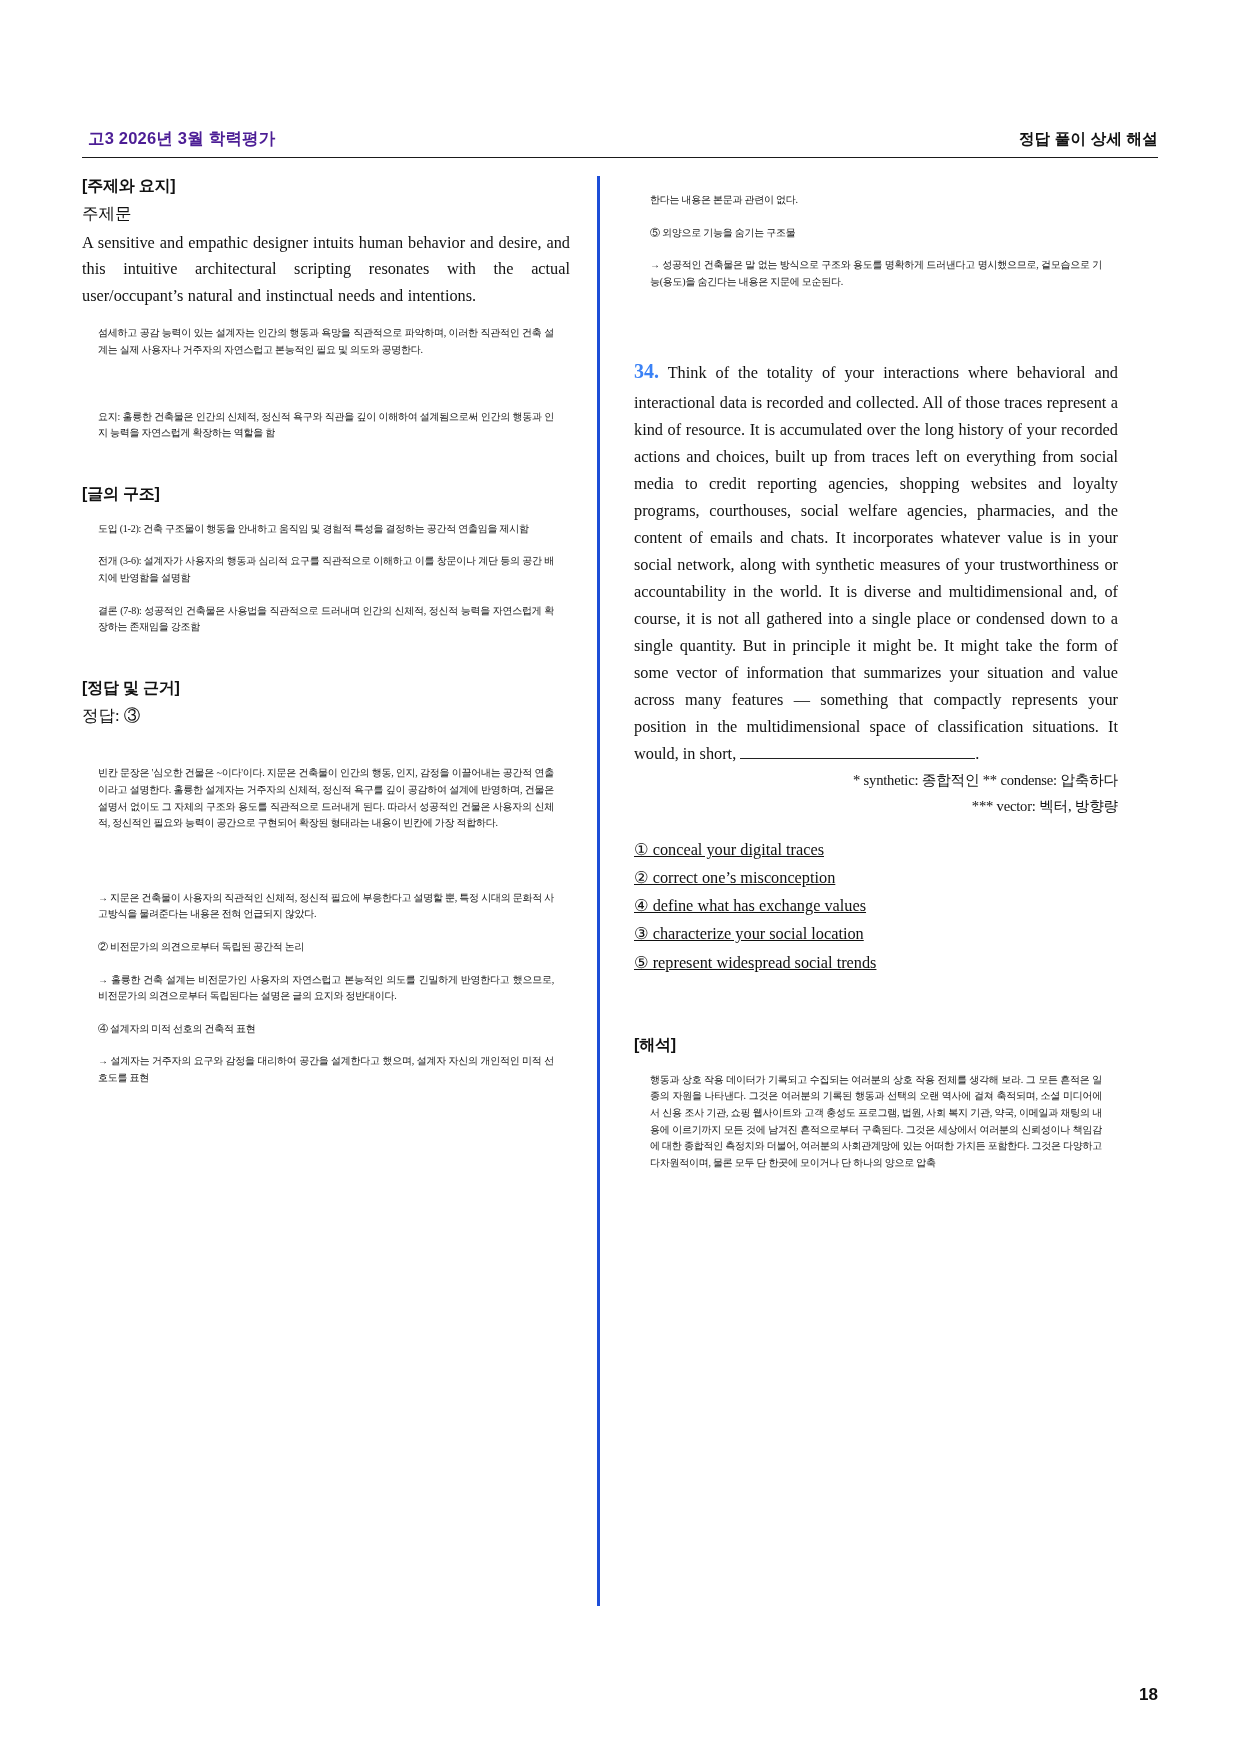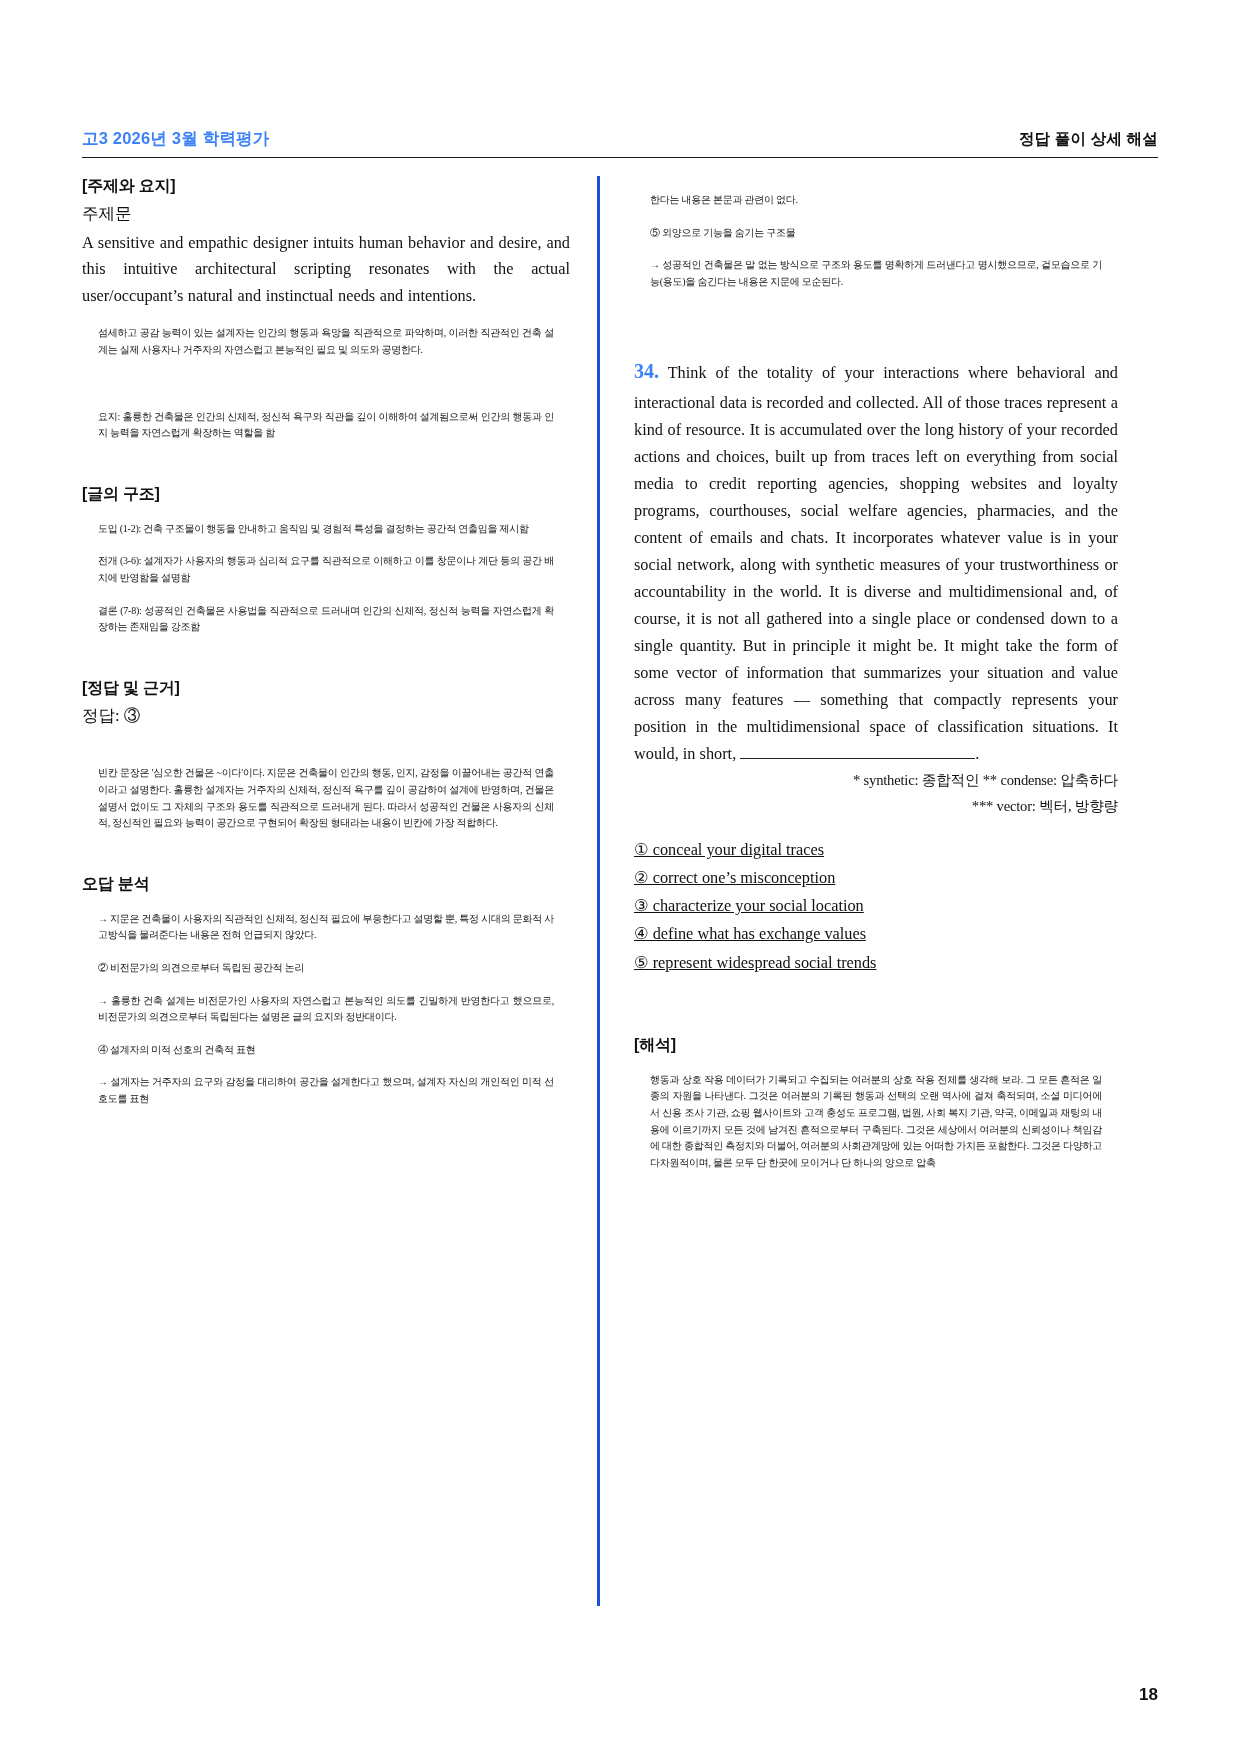--- a/index.html
+++ b/index.html
@@ -26,21 +26,21 @@
   .header {
     display: flex;
     justify-content: space-between;
     align-items: baseline;
     font-family: "Liberation Sans", sans-serif;
     font-weight: bold;
     font-size: 16.5px;
     letter-spacing: 0.2px;
     padding-bottom: 7px;
   }
-  .header-left { color: #3b82f6; }
+  .header-left { color: #4c1d95; margin-left: 6px; }
   .header-right { color: #111; font-size: 15.5px; }
   .header-rule {
     border-bottom: 1.6px solid #1a1a1a;
     margin-bottom: 18px;
   }
   
   .columns {
     display: flex;
     gap: 0px;
     height: 1430px;
@@ -167,21 +167,20 @@
 
       <div class="gap-l"></div>
 
       <div class="sec-title">[정답 및 근거]</div>
       <div class="lbl">정답: ③</div>
       <div class="gap-m"></div>
       <p class="kor">빈칸 문장은 '심오한 건물은 ~이다'이다. 지문은 건축물이 인간의 행동, 인지, 감정을 이끌어내는 공간적 연출이라고 설명한다. 훌륭한 설계자는 거주자의 신체적, 정신적 욕구를 깊이 공감하여 설계에 반영하며, 건물은 설명서 없이도 그 자체의 구조와 용도를 직관적으로 드러내게 된다. 따라서 성공적인 건물은 사용자의 신체적, 정신적인 필요와 능력이 공간으로 구현되어 확장된 형태라는 내용이 빈칸에 가장 적합하다.</p>
 
       <div class="gap-l"></div>
 
-      <div class="sec-title">오답 분석</div>
       <p class="kor">→ 지문은 건축물이 사용자의 직관적인 신체적, 정신적 필요에 부응한다고 설명할 뿐, 특정 시대의 문화적 사고방식을 물려준다는 내용은 전혀 언급되지 않았다.</p>
       <p class="kor">② 비전문가의 의견으로부터 독립된 공간적 논리</p>
       <p class="kor">→ 훌륭한 건축 설계는 비전문가인 사용자의 자연스럽고 본능적인 의도를 긴밀하게 반영한다고 했으므로, 비전문가의 의견으로부터 독립된다는 설명은 글의 요지와 정반대이다.</p>
       <p class="kor">④ 설계자의 미적 선호의 건축적 표현</p>
       <p class="kor">→ 설계자는 거주자의 요구와 감정을 대리하여 공간을 설계한다고 했으며, 설계자 자신의 개인적인 미적 선호도를 표현</p>
 
     </div>
 
     <div class="col col-right">
 
@@ -195,22 +194,22 @@
       <p class="passage"><span class="q-num">34.</span> <span>Think of the totality of your interactions where behavioral and interactional data is recorded and collected. All of those traces represent a kind of resource. It is accumulated over the long history of your recorded actions and choices, built up from traces left on everything from social media to credit reporting agencies, shopping websites and loyalty programs, courthouses, social welfare agencies, pharmacies, and the content of emails and chats. It incorporates whatever value is in your social network, along with synthetic measures of your trustworthiness or accountability in the world. It is diverse and multidimensional and, of course, it is not all gathered into a single place or condensed down to a single quantity. But in principle it might be. It might take the form of some vector of information that summarizes your situation and value across many features — something that compactly represents your position in the multidimensional space of classification situations. It would, in short,</span> <span class="blank-line"></span><span>.</span></p>
 
       <p class="footnote">* synthetic: 종합적인 ** condense: 압축하다</p>
       <p class="footnote">*** vector: 벡터, 방향량</p>
 
       <div class="gap-m"></div>
 
       <div class="choices">
         <div>① conceal your digital traces</div>
         <div>② correct one’s misconception</div>
+        <div>④ define what has exchange values</div>
         <div>③ characterize your social location</div>
-        <div>④ define what has exchange values</div>
         <div>⑤ represent widespread social trends</div>
       </div>
 
       <div class="gap-xl"></div>
       <div class="gap-m"></div>
 
       <div class="sec-title">[해석]</div>
       <p class="kor">행동과 상호 작용 데이터가 기록되고 수집되는 여러분의 상호 작용 전체를 생각해 보라. 그 모든 흔적은 일종의 자원을 나타낸다. 그것은 여러분의 기록된 행동과 선택의 오랜 역사에 걸쳐 축적되며, 소셜 미디어에서 신용 조사 기관, 쇼핑 웹사이트와 고객 충성도 프로그램, 법원, 사회 복지 기관, 약국, 이메일과 채팅의 내용에 이르기까지 모든 것에 남겨진 흔적으로부터 구축된다. 그것은 세상에서 여러분의 신뢰성이나 책임감에 대한 종합적인 측정치와 더불어, 여러분의 사회관계망에 있는 어떠한 가치든 포함한다. 그것은 다양하고 다차원적이며, 물론 모두 단 한곳에 모이거나 단 하나의 양으로 압축</p>
 
     </div>

